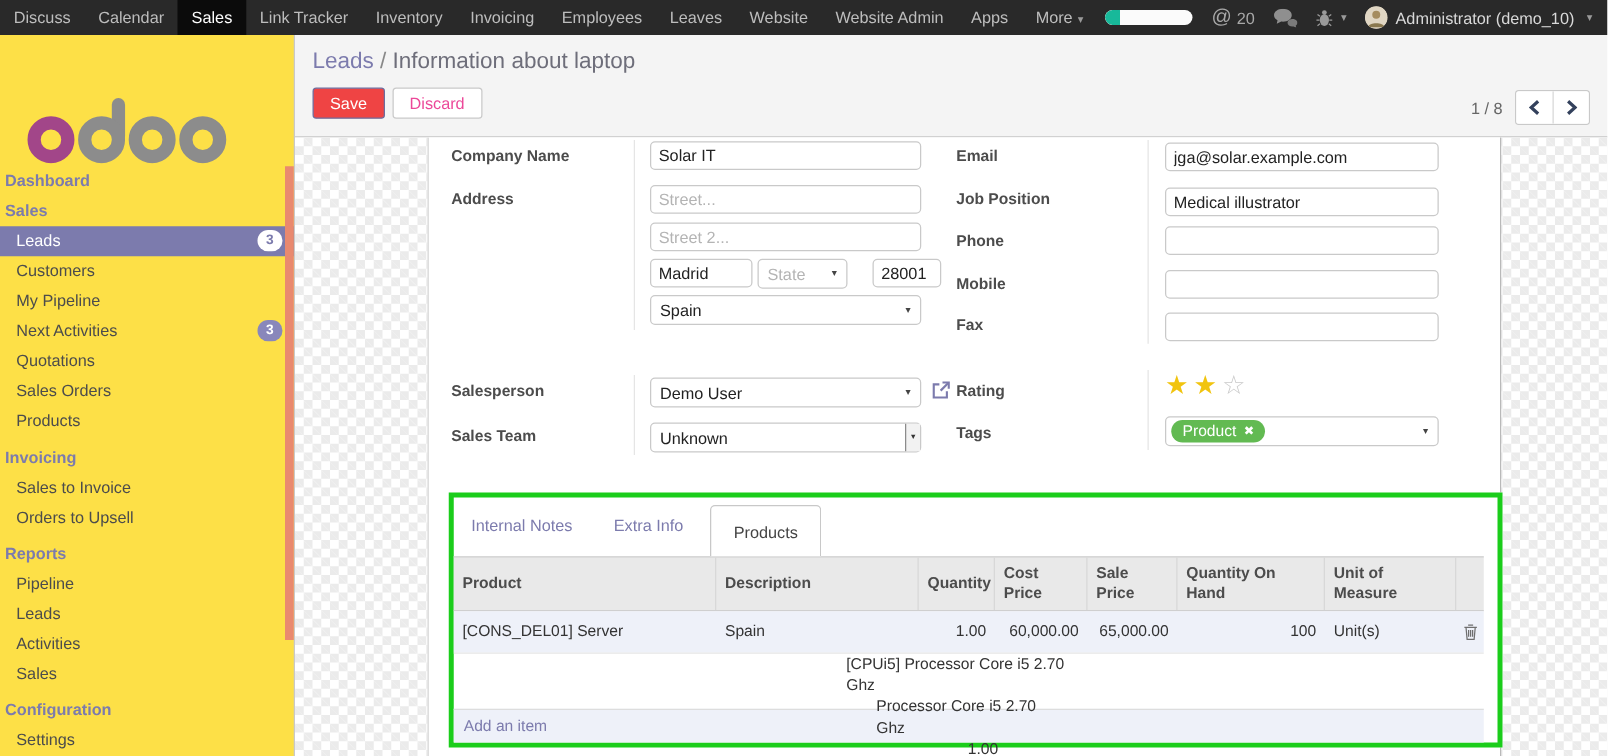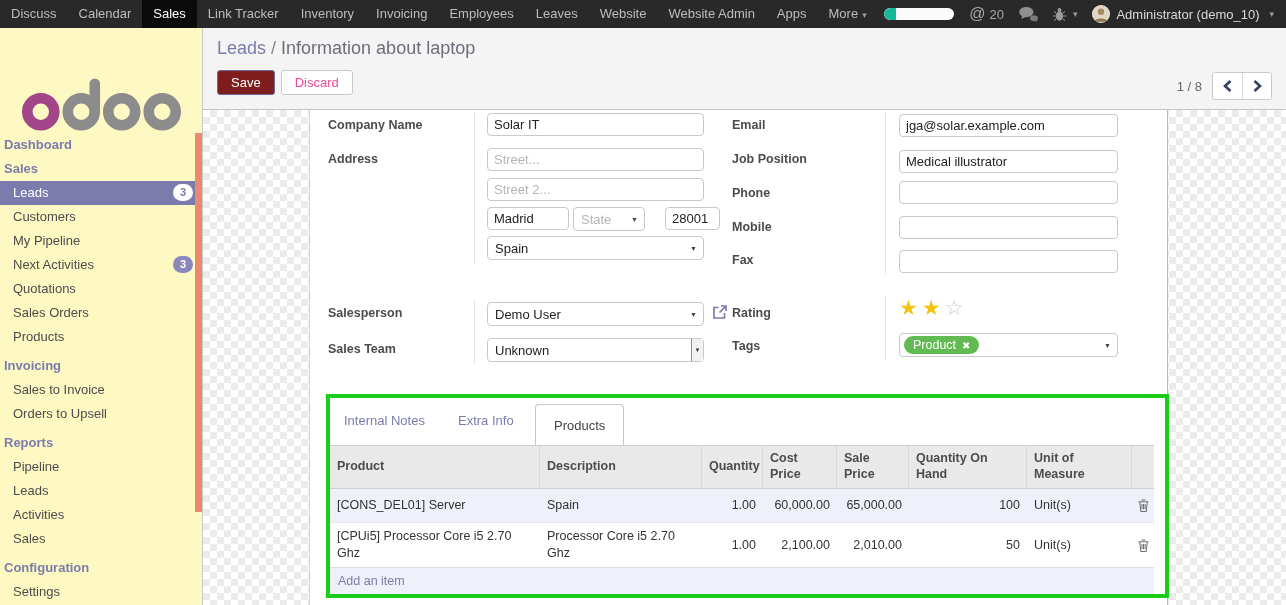--- a/index.html
+++ b/index.html
@@ -19,42 +19,42 @@
   .progress-pill { width:70px; height:12px; background:#fbfbfb; border-radius:7px; overflow:hidden; }
   .progress-fill { width:12px; height:100%; background:#18b99a; border-radius:7px 0 0 7px; }
   .mention { color:#a8a8a8; display:flex; align-items:center; gap:4px; }
   .mention .at { font-size:16px; }
   .tb-icon { display:flex; align-items:center; gap:3px; cursor:pointer; }
   .user-menu { display:flex; align-items:center; gap:6px; color:#d9d9d9; cursor:pointer; }
   .avatar { width:18px; height:18px; border-radius:50%; overflow:hidden; background:#e0d6c3; flex:none; }
 
   
   .app { display:flex; height:577px; }
-  .sidebar { width:203px; background:#fef9c3; border-right:1px solid #c9c9c9; position:relative; flex:none; }
+  .sidebar { width:236px; background:#fde047; border-right:1px solid #c9c9c9; position:relative; flex:none; }
   .logo { position:absolute; top:50px; left:20px; }
   .side-menu { position:absolute; top:105px; left:0; right:0; }
   .menu-heading { color:#7c7bad; font-weight:bold; padding-left:4px; height:24px; line-height:24px; font-size:13px; }
   .menu-heading.spaced { margin-top:5px; }
   .menu-row { height:24px; line-height:24px; padding-left:13px; color:#4c4c4c; position:relative; cursor:pointer; font-size:13px; }
   .menu-row.active { background:#7c7bad; color:#fff; }
   .badge { position:absolute; right:9px; top:3px; height:17px; line-height:17px; border-radius:9px;
            padding:0 7px; font-size:11px; font-weight:bold; }
   .badge.light { background:#fff; color:#7c7bad; }
   .badge.purple { background:#8987bb; color:#fff; }
   .scroll-thumb { position:absolute; right:0; top:105px; width:7px; height:379px; background:#e9896f; }
 
   .main { flex:1; display:flex; flex-direction:column; min-width:0; }
   .control-panel { height:82px; background:#f4f4f4; border-bottom:1px solid #c5c5c5; position:relative; flex:none; }
   .breadcrumb { position:absolute; left:14px; top:10px; font-size:18px; }
   .crumb-link { color:#7c7bad; cursor:pointer; }
   .crumb-sep { color:#888; padding:0 5px; }
   .crumb-current { color:#6e6e7a; }
   .cp-buttons { position:absolute; left:14px; top:42px; display:flex; gap:6px; }
   .btn { font-size:13px; padding:4px 13px; border-radius:3px; border:1px solid #c9c9c9; background:#fff; color:#ec4899; cursor:pointer; font-family:inherit; }
-  .btn.primary { background:#7f1d1d; border-color:#6d6c9d; color:#fff; }
+  .btn.primary { background:#ef4444; border-color:#6d6c9d; color:#fff; }
   .pager { position:absolute; right:14px; top:44px; display:flex; align-items:center; gap:10px; color:#666; }
   .pager-btns { display:flex; border:1px solid #c9c9c9; border-radius:3px; overflow:hidden; background:#fff; }
   .pager-btn { width:29px; height:26px; display:flex; align-items:center; justify-content:center; background:#fff; cursor:pointer; }
   .pager-btn + .pager-btn { border-left:1px solid #d8d8d8; }
 
   .content { flex:1; position:relative; background-color:#fff;
     background-image:
       linear-gradient(45deg,#ebebeb 25%,transparent 25%,transparent 75%,#ebebeb 75%),
       linear-gradient(45deg,#ebebeb 25%,transparent 25%,transparent 75%,#ebebeb 75%);
     background-size:14px 14px; background-position:0 0,7px 7px; }
@@ -96,21 +96,21 @@
   .thead { display:flex; background:#e9e9e9; border-top:1px solid #d0d0d0; border-bottom:1px solid #cfcfcf;
            height:44px; font-weight:bold; color:#4c4c4c; }
   .th { display:flex; align-items:center; padding:0 7px; border-right:1px solid #d8d8d8; line-height:1.25; }
   .th:last-child { border-right:none; }
   .c0{width:210px; flex:none;} .c1{width:162px; flex:none;} .c2{width:61px; flex:none;}
   .c3{width:74px; flex:none;} .c4{width:72px; flex:none;} .c5{width:118px; flex:none;}
   .c6{width:105px; flex:none;} .c7{width:22px; flex:none;}
   .tr { display:flex; align-items:center; color:#333; }
   .tr.odd { background:#eef1f9; }
   .tr.row1 { height:33px; }
-  .tr.row2 { height:45px; border-top:1px solid #e6e6e6; }
+  .tr.row2 { height:45px; border-top:1px solid #e6e6e6;flex-direction:column; }
   .td { padding:0 7px; line-height:1.35; }
   .td.num { text-align:right; }
   .td.trash-cell { display:flex; justify-content:center; padding:0; cursor:pointer; }
   .addrow { background:#eef1f9; border-top:1px solid #ddd; height:27px; line-height:26px;
             color:#7c7bad; padding-left:8px; cursor:pointer; }
 </style>
 </head>
 <body>
 
 <div class="topbar">

